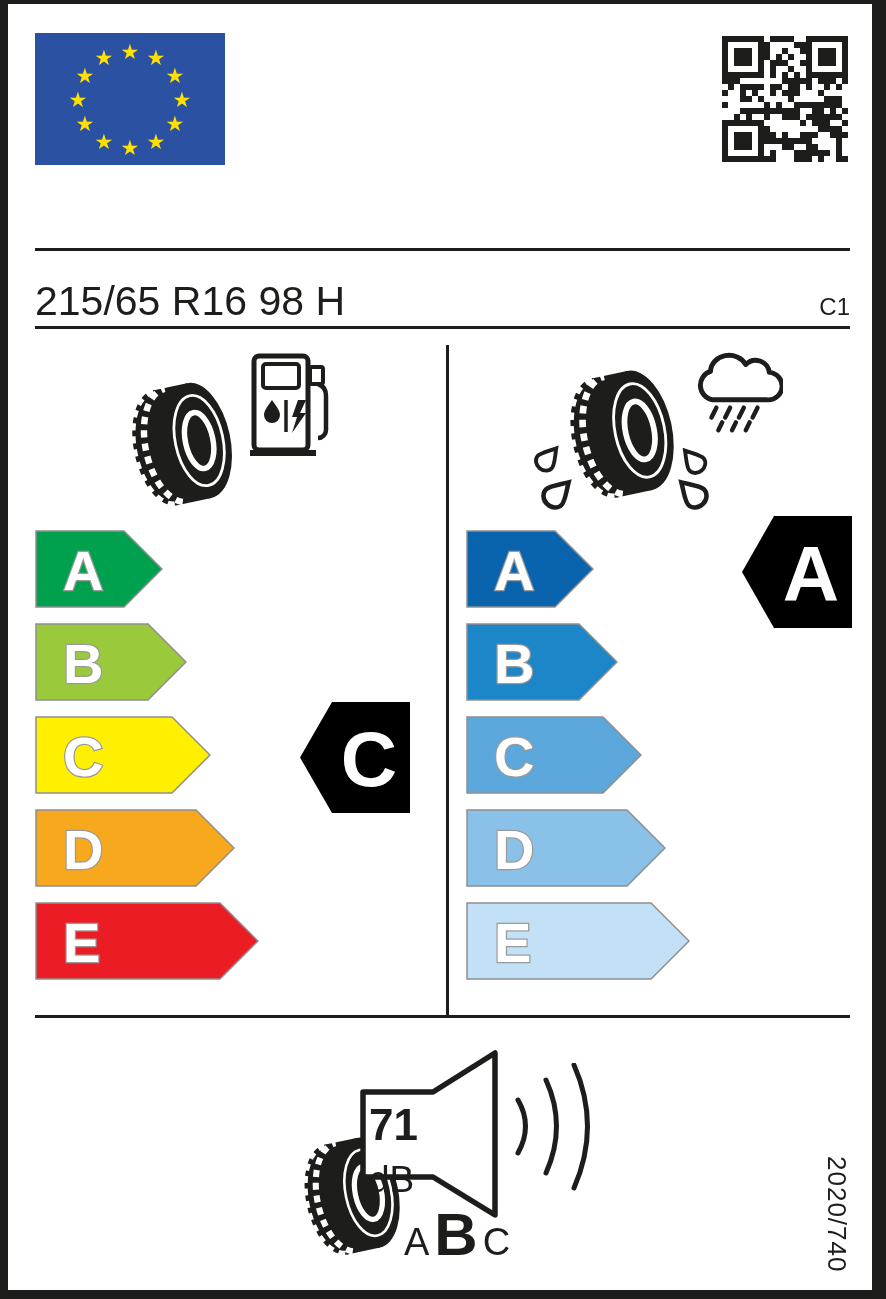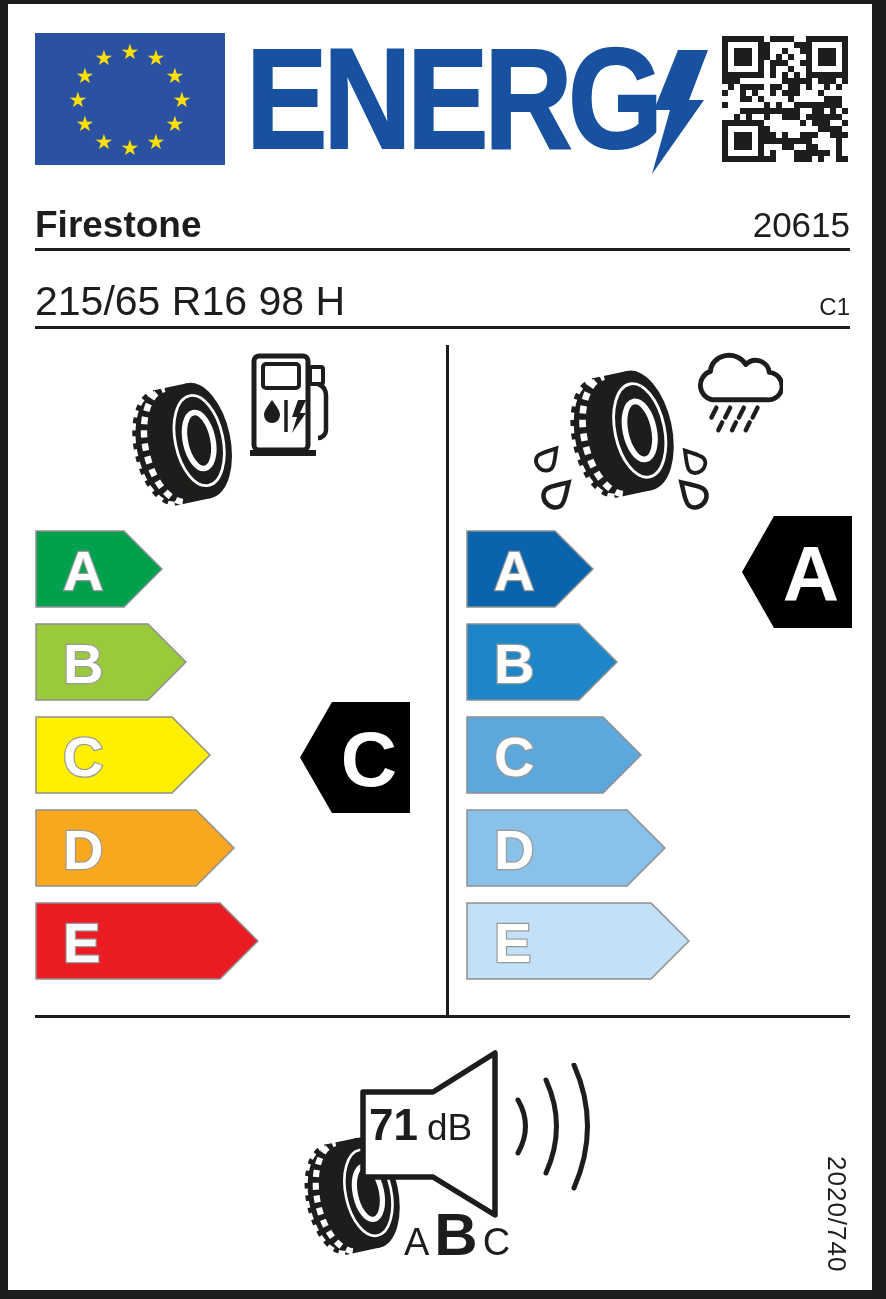--- a/index.html
+++ b/index.html
@@ -41,21 +41,21 @@
   .icon-abs{position:absolute;}
   .scale-col{position:absolute;top:530px;width:270px;height:450px;}
   #fuel-scale{left:35px;}
   #wet-scale{left:466px;}
   .scale-col svg{position:absolute;left:0;}
   .indicator{position:absolute;}
   .fuel-indicator{left:300px;top:702px;}
   .wet-indicator{left:742px;top:516px;}
 
   
-  .noise-value{position:absolute;left:369px;top:1100px;display:flex;align-items:baseline;gap:9px;z-index:6;}
+  .noise-value{position:absolute;left:369px;top:1100px;display:flex;align-items:baseline;gap:9px;z-index:6;flex-direction:column;}
   .noise-value .nv{font-size:44px;font-weight:bold;}
   .noise-value .nu{font-size:37px;}
   .noise-classes{position:absolute;left:404px;top:1200px;display:flex;align-items:baseline;gap:5px;z-index:6;}
   .noise-classes .nc{font-size:38px;}
   .noise-classes .nc.active{font-size:60px;font-weight:bold;}
   .regulation{position:absolute;left:852px;top:1156px;font-size:26px;letter-spacing:1px;
               transform:rotate(90deg);transform-origin:0 0;white-space:nowrap;}
   svg{display:block;}
 </style>
 </head>
@@ -89,26 +89,20 @@
       <span class="star" style="left: 140.033px; top: 90px;">★</span>
       <span class="star" style="left: 121px; top: 107.569px;">★</span>
       <span class="star" style="left: 95px; top: 114px;">★</span>
       <span class="star" style="left: 69px; top: 107.569px;">★</span>
       <span class="star" style="left: 49.9667px; top: 90px;">★</span>
       <span class="star" style="left: 43px; top: 66px;">★</span>
       <span class="star" style="left: 49.9667px; top: 42px;">★</span>
       <span class="star" style="left: 69px; top: 24.4308px;">★</span>
     </div>
 
-  <div class="energ">
-    <span class="energ-text">ENERG</span>
-    <svg class="bolt-svg" width="66" height="124" viewBox="0 0 66 124">
-      <polygon points="34,0 64,0 45,50 60,50 8,124 26,60 10,60" fill="#17519F" id="bolt-poly"></polygon>
-    </svg>
-  </div>
 
   <svg class="qr-svg" id="qr" width="134" height="134" viewBox="0 0 134 134">
     <rect width="134" height="134" fill="#fff"></rect>
   <rect x="4" y="4" width="6" height="6" fill="#1d1d1b"></rect>
       <rect x="10" y="4" width="6" height="6" fill="#1d1d1b"></rect>
       <rect x="16" y="4" width="6" height="6" fill="#1d1d1b"></rect>
       <rect x="22" y="4" width="6" height="6" fill="#1d1d1b"></rect>
       <rect x="28" y="4" width="6" height="6" fill="#1d1d1b"></rect>
       <rect x="34" y="4" width="6" height="6" fill="#1d1d1b"></rect>
       <rect x="40" y="4" width="6" height="6" fill="#1d1d1b"></rect>
@@ -346,24 +340,20 @@
       <rect x="46" y="124" width="6" height="6" fill="#1d1d1b"></rect>
       <rect x="52" y="124" width="6" height="6" fill="#1d1d1b"></rect>
       <rect x="76" y="124" width="6" height="6" fill="#1d1d1b"></rect>
       <rect x="82" y="124" width="6" height="6" fill="#1d1d1b"></rect>
       <rect x="88" y="124" width="6" height="6" fill="#1d1d1b"></rect>
       <rect x="100" y="124" width="6" height="6" fill="#1d1d1b"></rect>
       <rect x="118" y="124" width="6" height="6" fill="#1d1d1b"></rect>
       <rect x="124" y="124" width="6" height="6" fill="#1d1d1b"></rect>
     </svg>
 
-  <div class="brand-row">
-    <span class="brand">Firestone</span>
-    <span class="article">20615</span>
-  </div>
   <div class="rule rule1"></div>
 
   <div class="size-row">
     <span class="tire-size">215/65 R16 98 H</span>
     <span class="tire-class">C1</span>
   </div>
   <div class="rule rule2"></div>
 
   <svg class="icon-abs" style="left:128px;top:370px;" width="110" height="148" viewBox="0 0 120 160">
     <use href="#tire-symbol"></use>

